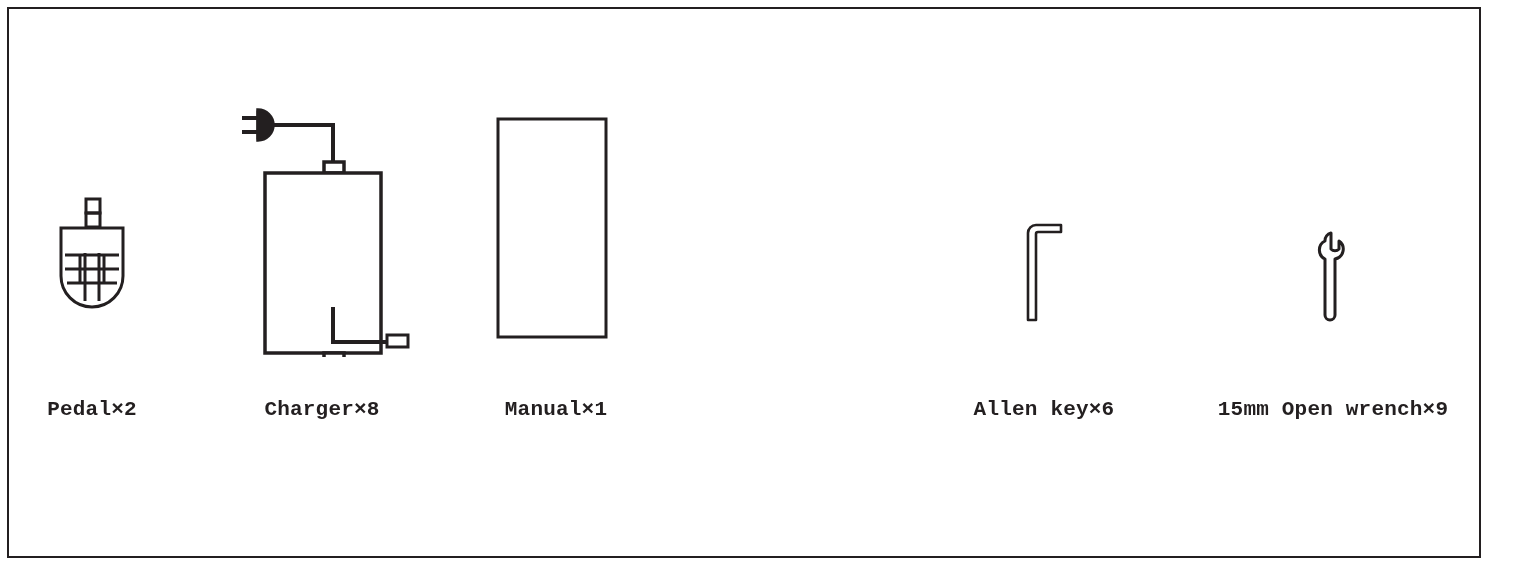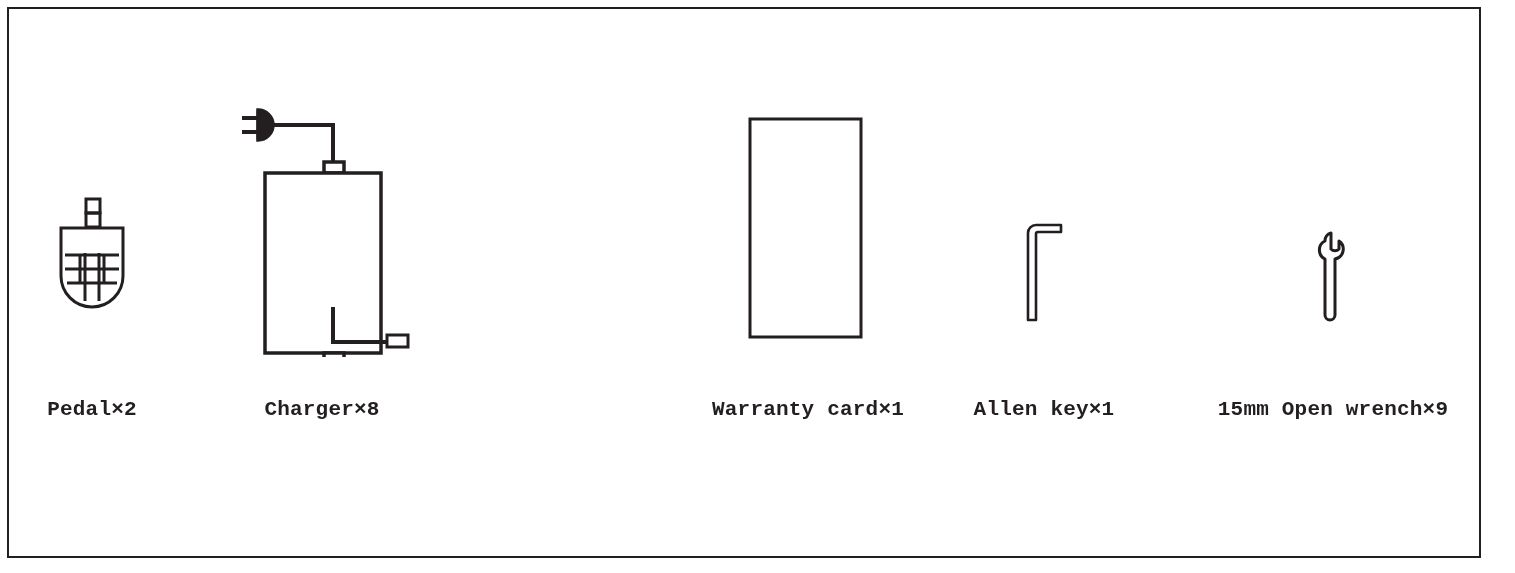--- a/index.html
+++ b/index.html
@@ -109,38 +109,38 @@
           <rect x="92" y="185" width="20" height="11" fill="#ffffff" transform="translate(0,66)"></rect>
 
           <path d="M101 262 L101 297 L159 297" stroke-width="4" transform="translate(0,-57)"></path>
 
           <rect x="155" y="233" width="21" height="12" fill="#ffffff" stroke-width="3"></rect>
         </svg>
       </div>
       <div class="label">Charger×8</div>
     </div>
 
-
-    <div class="item" style="left:690px; width:222px;">
+    <div class="item" style="left:466px; width:166px;">
       <div class="art" style="top:110px;">
         <svg width="120" height="222" viewBox="0 0 120 222" fill="none" stroke="#231f20" stroke-width="3">
-          <rect x="2" y="2" width="111" height="218" fill="#ffffff"></rect>
+          <rect x="2" y="2" width="108" height="218" fill="#ffffff"></rect>
         </svg>
       </div>
-      <div class="label">Warranty card×1</div>
+      <div class="label">Manual×1</div>
     </div>
+
 
     <div class="item" style="left:944px; width:186px;">
       <div class="art" style="top:213px;">
         <svg width="60" height="102" viewBox="0 0 60 102" fill="none" stroke="#231f20" stroke-width="2.6" stroke-linejoin="round" stroke-linecap="round">
 
           <path d="M14 100 L14 13 A8 8 0 0 1 22 5 L47 5 L47 12 L24 12 A2 2 0 0 0 22 14 L22 100 Z" fill="#ffffff"></path>
         </svg>
       </div>
-      <div class="label">Allen key×1</div>
+      <div class="label">Allen key×6</div>
     </div>
 
     <div class="item" style="left:1178px; width:296px;">
       <div class="art" style="top:220px;">
         <svg width="56" height="95" viewBox="0 0 56 95" fill="none" stroke="#231f20" stroke-width="3" stroke-linejoin="round" stroke-linecap="round">
 
           <path d="M20 14
                    A10 10 0 0 0 20 32
                    L20 88
                    A5 5 0 0 0 30 88

